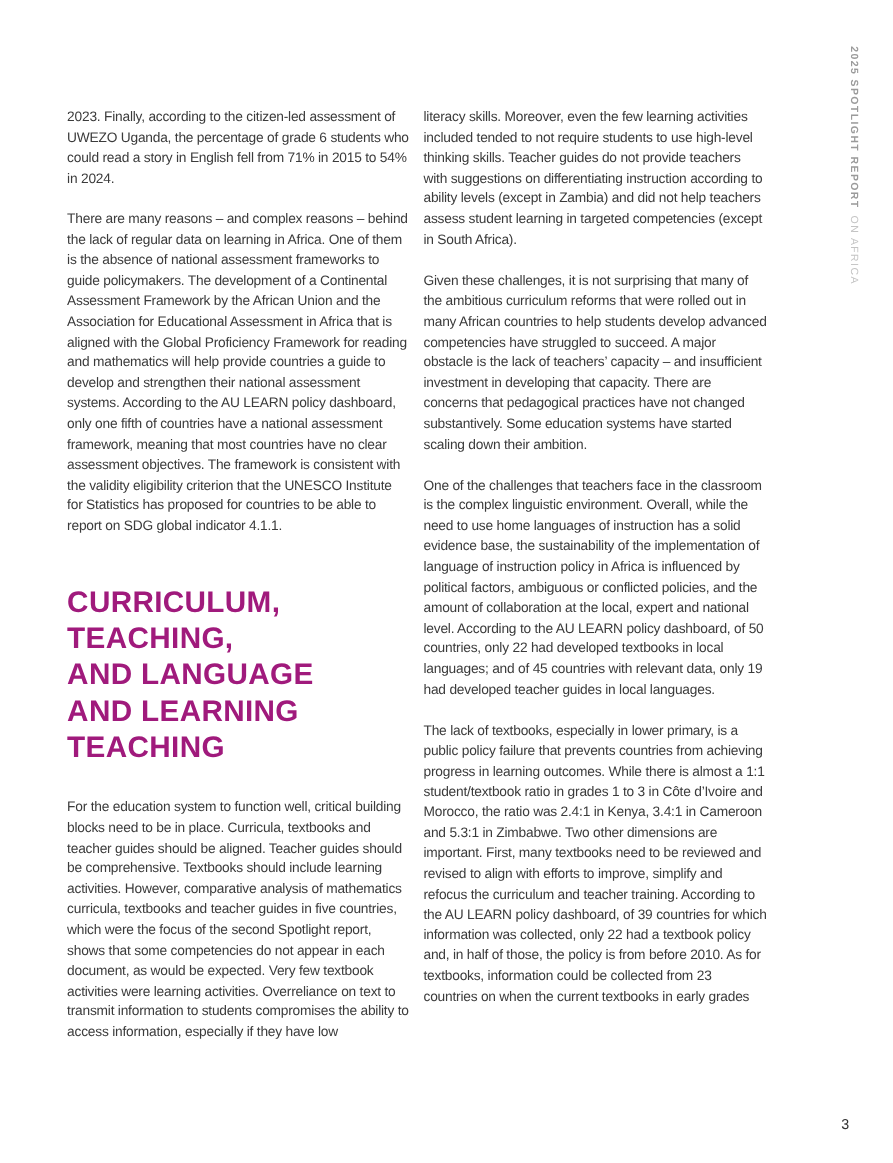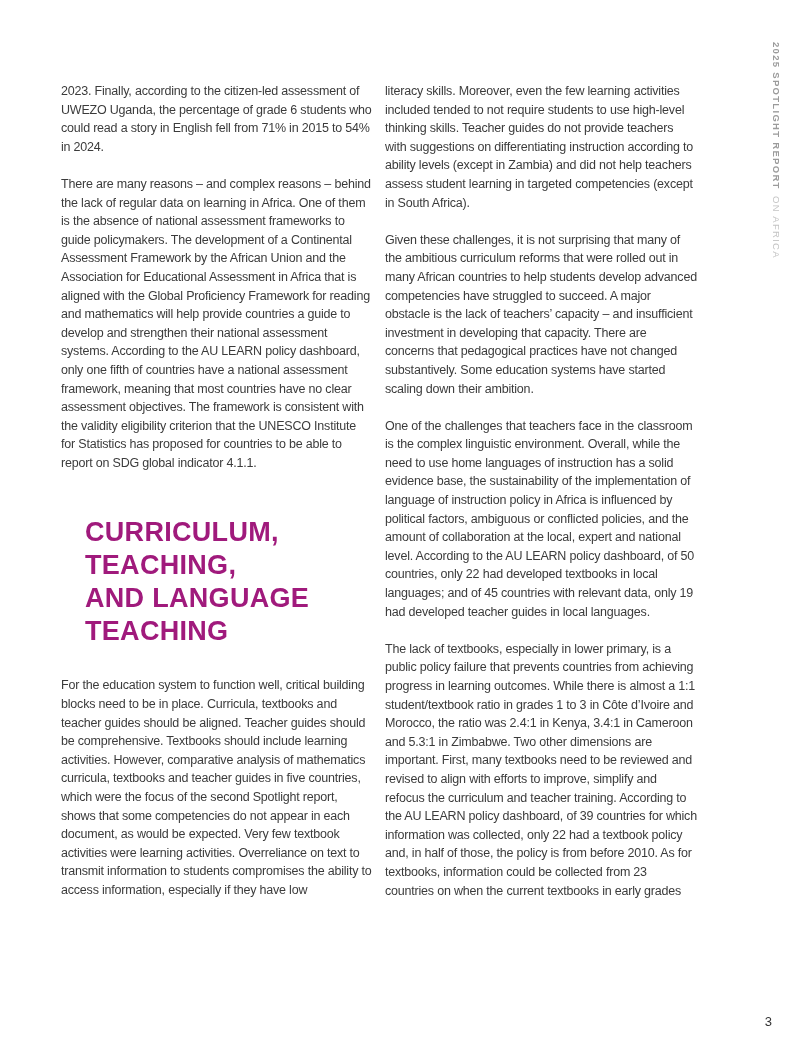--- a/index.html
+++ b/index.html
@@ -27,21 +27,21 @@
     color: #9b9b9b;
   }
   .edge-title .light-part {
     font-weight: 400;
     color: #c4c4c4;
     padding-inline-start: 6px;
   }
   .content {
     position: absolute;
     left: 61px;
-    top: 82px;
+    top: 97px;
     width: 636px;
     display: flex;
     gap: 12px;
   }
   .col { width: 312px; }
   .body-para {
     font-size: 12.5px;
     line-height: 18.6px;
     letter-spacing: -0.2px;
     color: #3b3b3b;
@@ -50,21 +50,20 @@
   }
   .section-heading {
     margin: 44px 0 28px 0;
   }
   .heading-line {
     font-size: 27px;
     line-height: 33px;
     font-weight: 700;
     letter-spacing: 0.3px;
     color: #a01a7c;
-    margin-left: 24px;
   }
   .page-number {
     position: absolute;
     right: 40px;
     bottom: 28px;
     font-size: 13px;
     color: #333333;
   }
 </style>
 </head>
@@ -78,20 +77,21 @@
 
   <div class="content">
 
     <div class="col">
       <p class="body-para">2023. Finally, according to the citizen-led assessment of UWEZO Uganda, the percentage of grade 6 students who could read a story in English fell from 71% in 2015 to 54% in 2024.</p>
       <p class="body-para">There are many reasons – and complex reasons – behind the lack of regular data on learning in Africa. One of them is the absence of national assessment frameworks to guide policymakers. The development of a Continental Assessment Framework by the African Union and the Association for Educational Assessment in Africa that is aligned with the Global Proficiency Framework for reading and mathematics will help provide countries a guide to develop and strengthen their national assessment systems. According to the AU LEARN policy dashboard, only one fifth of countries have a national assessment framework, meaning that most countries have no clear assessment objectives. The framework is consistent with the validity eligibility criterion that the UNESCO Institute for Statistics has proposed for countries to be able to report on SDG global indicator 4.1.1.</p>
       <div class="section-heading">
         <div class="heading-line">CURRICULUM,</div>
         <div class="heading-line">TEACHING,</div>
         <div class="heading-line">AND LANGUAGE</div>
+        <div class="heading-line">AND LEARNING</div>
         <div class="heading-line">TEACHING</div>
       </div>
       <p class="body-para">For the education system to function well, critical building blocks need to be in place. Curricula, textbooks and teacher guides should be aligned. Teacher guides should be comprehensive. Textbooks should include learning activities. However, comparative analysis of mathematics curricula, textbooks and teacher guides in five countries, which were the focus of the second Spotlight report, shows that some competencies do not appear in each document, as would be expected. Very few textbook activities were learning activities. Overreliance on text to transmit information to students compromises the ability to access information, especially if they have low</p>
     </div>
 
     <div class="col">
       <p class="body-para">literacy skills. Moreover, even the few learning activities included tended to not require students to use high-level thinking skills. Teacher guides do not provide teachers with suggestions on differentiating instruction according to ability levels (except in Zambia) and did not help teachers assess student learning in targeted competencies (except in South Africa).</p>
       <p class="body-para">Given these challenges, it is not surprising that many of the ambitious curriculum reforms that were rolled out in many African countries to help students develop advanced competencies have struggled to succeed. A major obstacle is the lack of teachers’ capacity – and insufficient investment in developing that capacity. There are concerns that pedagogical practices have not changed substantively. Some education systems have started scaling down their ambition.</p>
       <p class="body-para">One of the challenges that teachers face in the classroom is the complex linguistic environment. Overall, while the need to use home languages of instruction has a solid evidence base, the sustainability of the implementation of language of instruction policy in Africa is influenced by political factors, ambiguous or conflicted policies, and the amount of collaboration at the local, expert and national level. According to the AU LEARN policy dashboard, of 50 countries, only 22 had developed textbooks in local languages; and of 45 countries with relevant data, only 19 had developed teacher guides in local languages.</p>
       <p class="body-para">The lack of textbooks, especially in lower primary, is a public policy failure that prevents countries from achieving progress in learning outcomes. While there is almost a 1:1 student/textbook ratio in grades 1 to 3 in Côte d’Ivoire and Morocco, the ratio was 2.4:1 in Kenya, 3.4:1 in Cameroon and 5.3:1 in Zimbabwe. Two other dimensions are important. First, many textbooks need to be reviewed and revised to align with efforts to improve, simplify and refocus the curriculum and teacher training. According to the AU LEARN policy dashboard, of 39 countries for which information was collected, only 22 had a textbook policy and, in half of those, the policy is from before 2010. As for textbooks, information could be collected from 23 countries on when the current textbooks in early grades</p>

